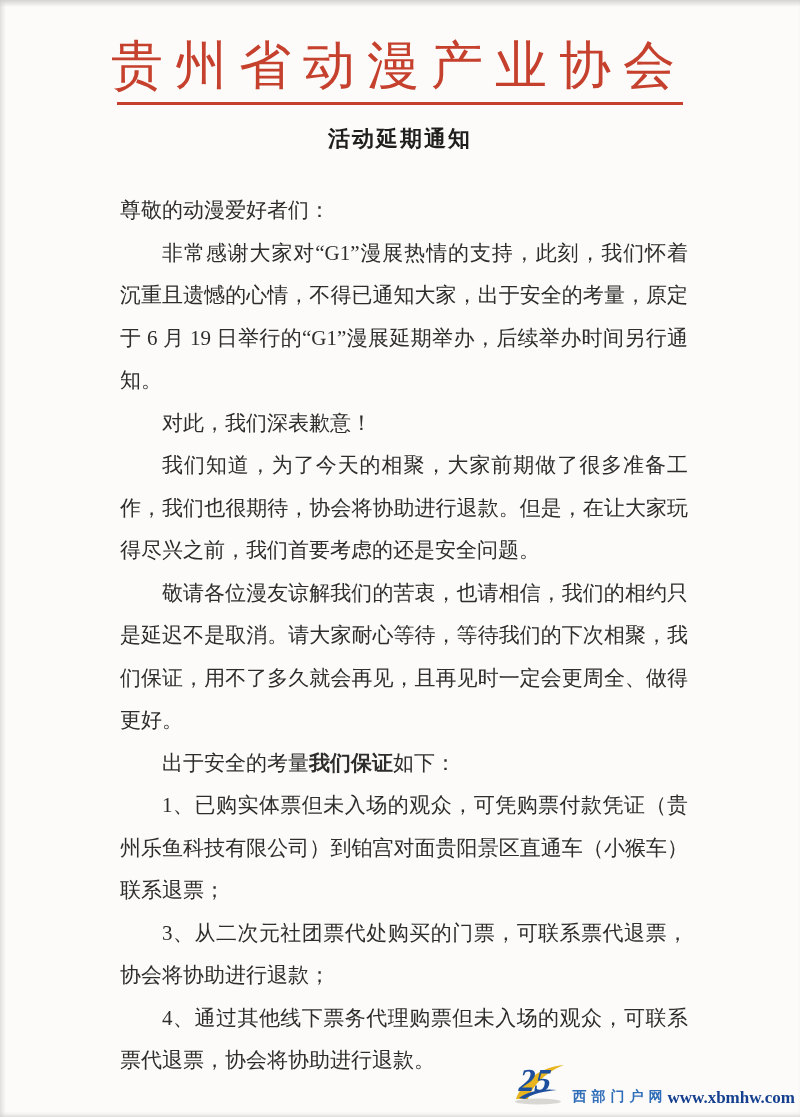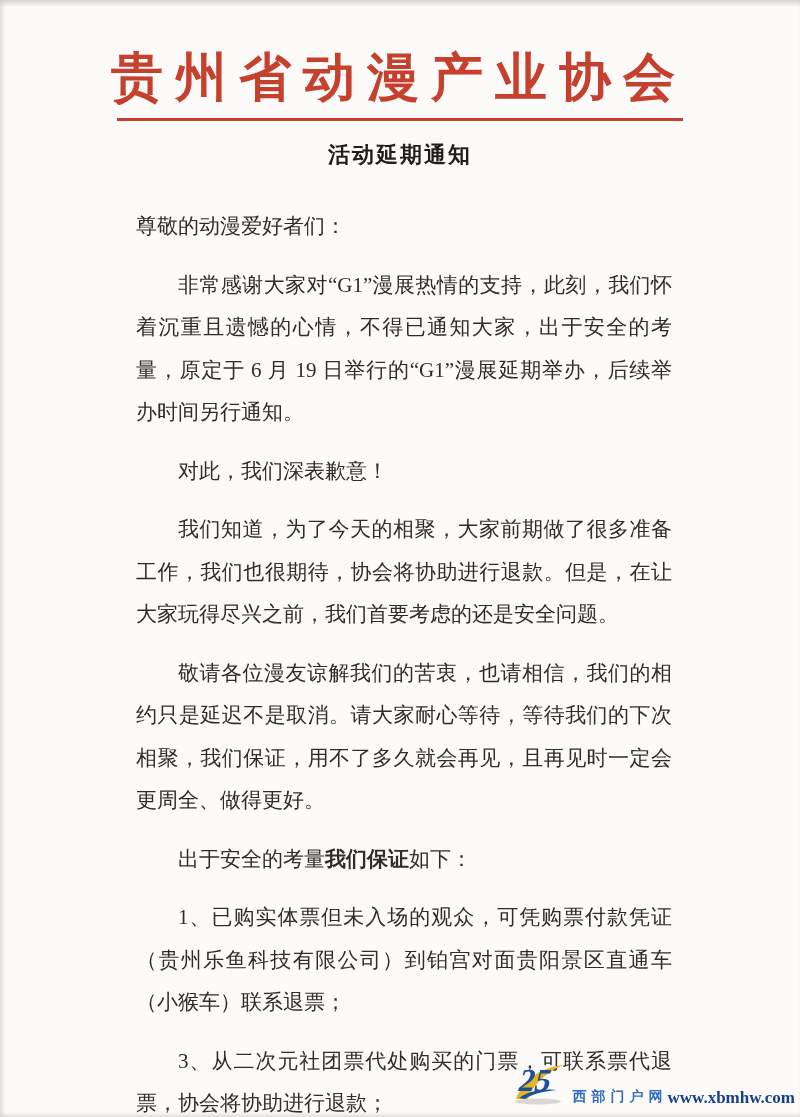--- a/index.html
+++ b/index.html
@@ -28,26 +28,26 @@
     content:'';position:absolute;left:0;top:0;right:0;height:7px;
     background:linear-gradient(#c7c6c4,rgba(255,255,255,0));
     opacity:.75;pointer-events:none;
   }
   .page::after{
     content:'';position:absolute;left:0;top:0;bottom:0;width:6px;
     background:linear-gradient(90deg,#d0cfcd,rgba(255,255,255,0));
     opacity:.6;pointer-events:none;
   }
   .org-title{
-    margin:12px;
+    margin:0;
     padding:38px 14px 0 12px;
     text-align:center;
     font-size:52px;
     line-height:56px;
-    font-weight:700;
+    font-weight:400;
     letter-spacing:12px;
     color:var(--title-red);
     white-space:nowrap;
   }
   .divider{
     width:566px;
     height:3px;
     margin:8px auto 0;
     background:var(--title-red);
   }
@@ -61,21 +61,21 @@
     color:#1f1e1c;
   }
   .content{
     width:568px;
     margin:33px 0 0 120px;
     font-size:21px;
     line-height:42.5px;
     color:#2e2d2b;
     text-align:justify;
   }
-  .content p{margin:16px;}
+  .content p{margin:0;}
   .para{text-indent:42px;}
   .bold{font-weight:700;}
   .watermark{
     position:absolute;
     right:5px;
     bottom:7px;
     display:flex;
     align-items:flex-end;
     gap:5px;
   }

